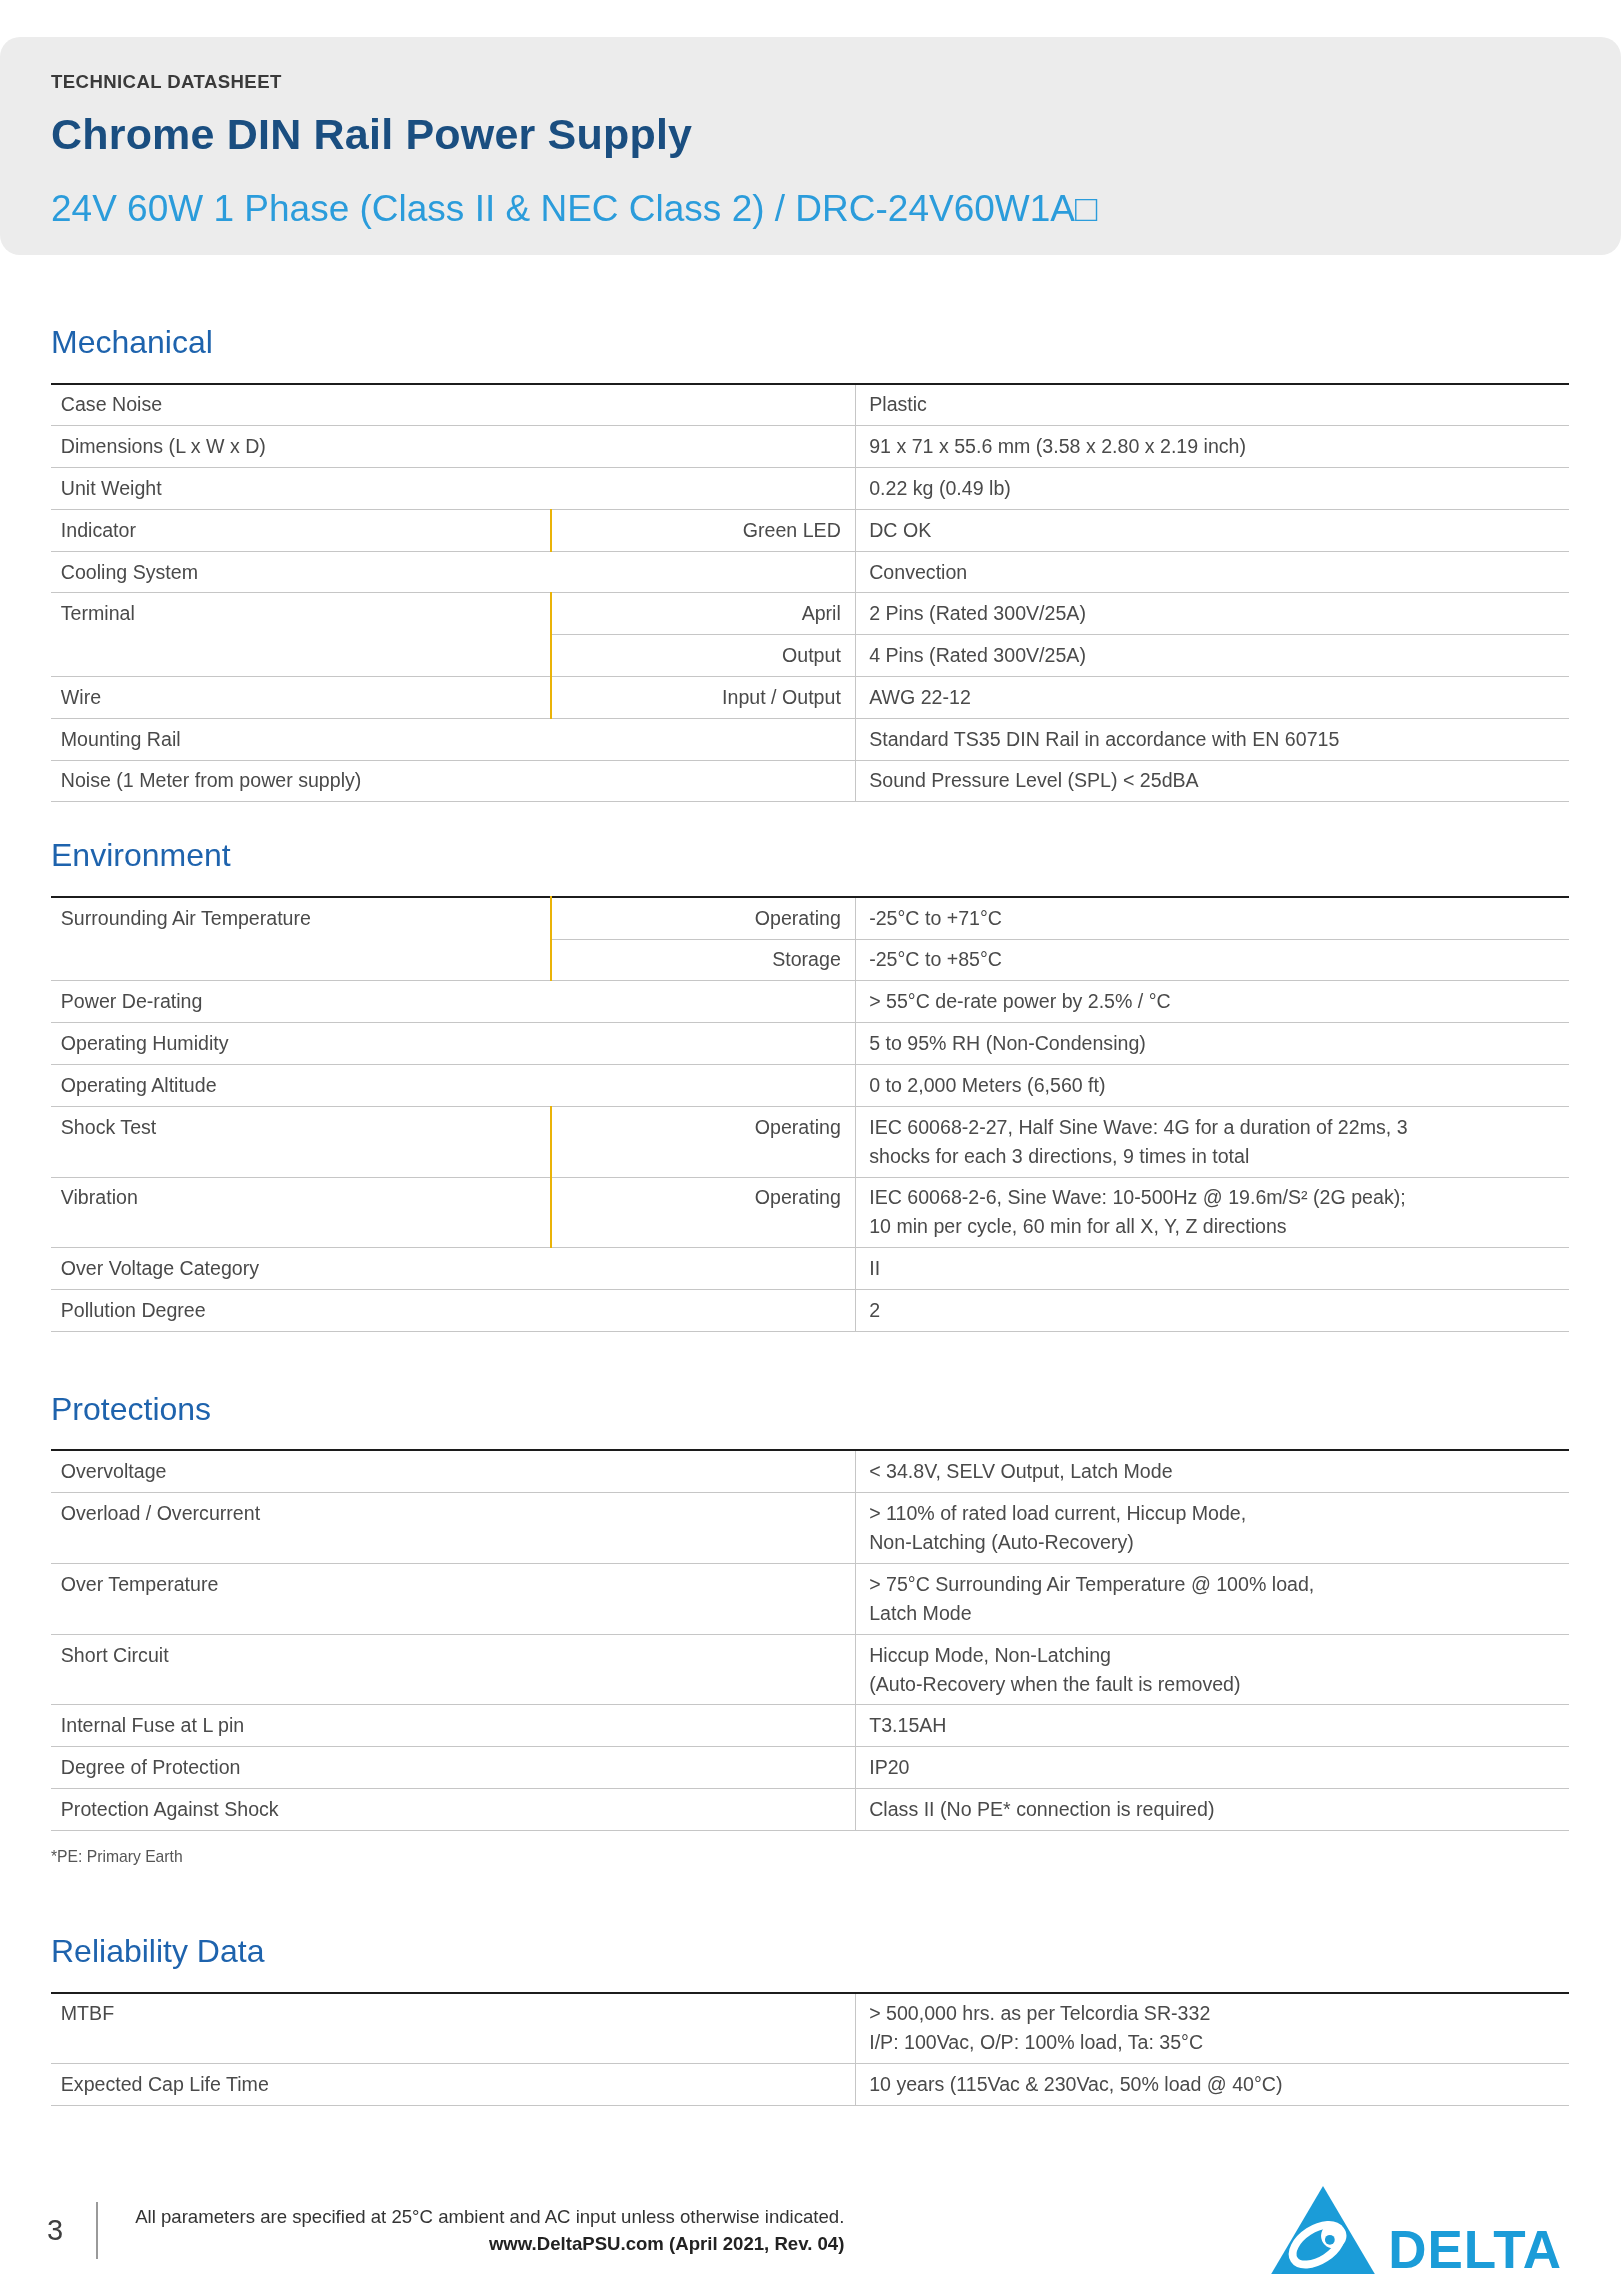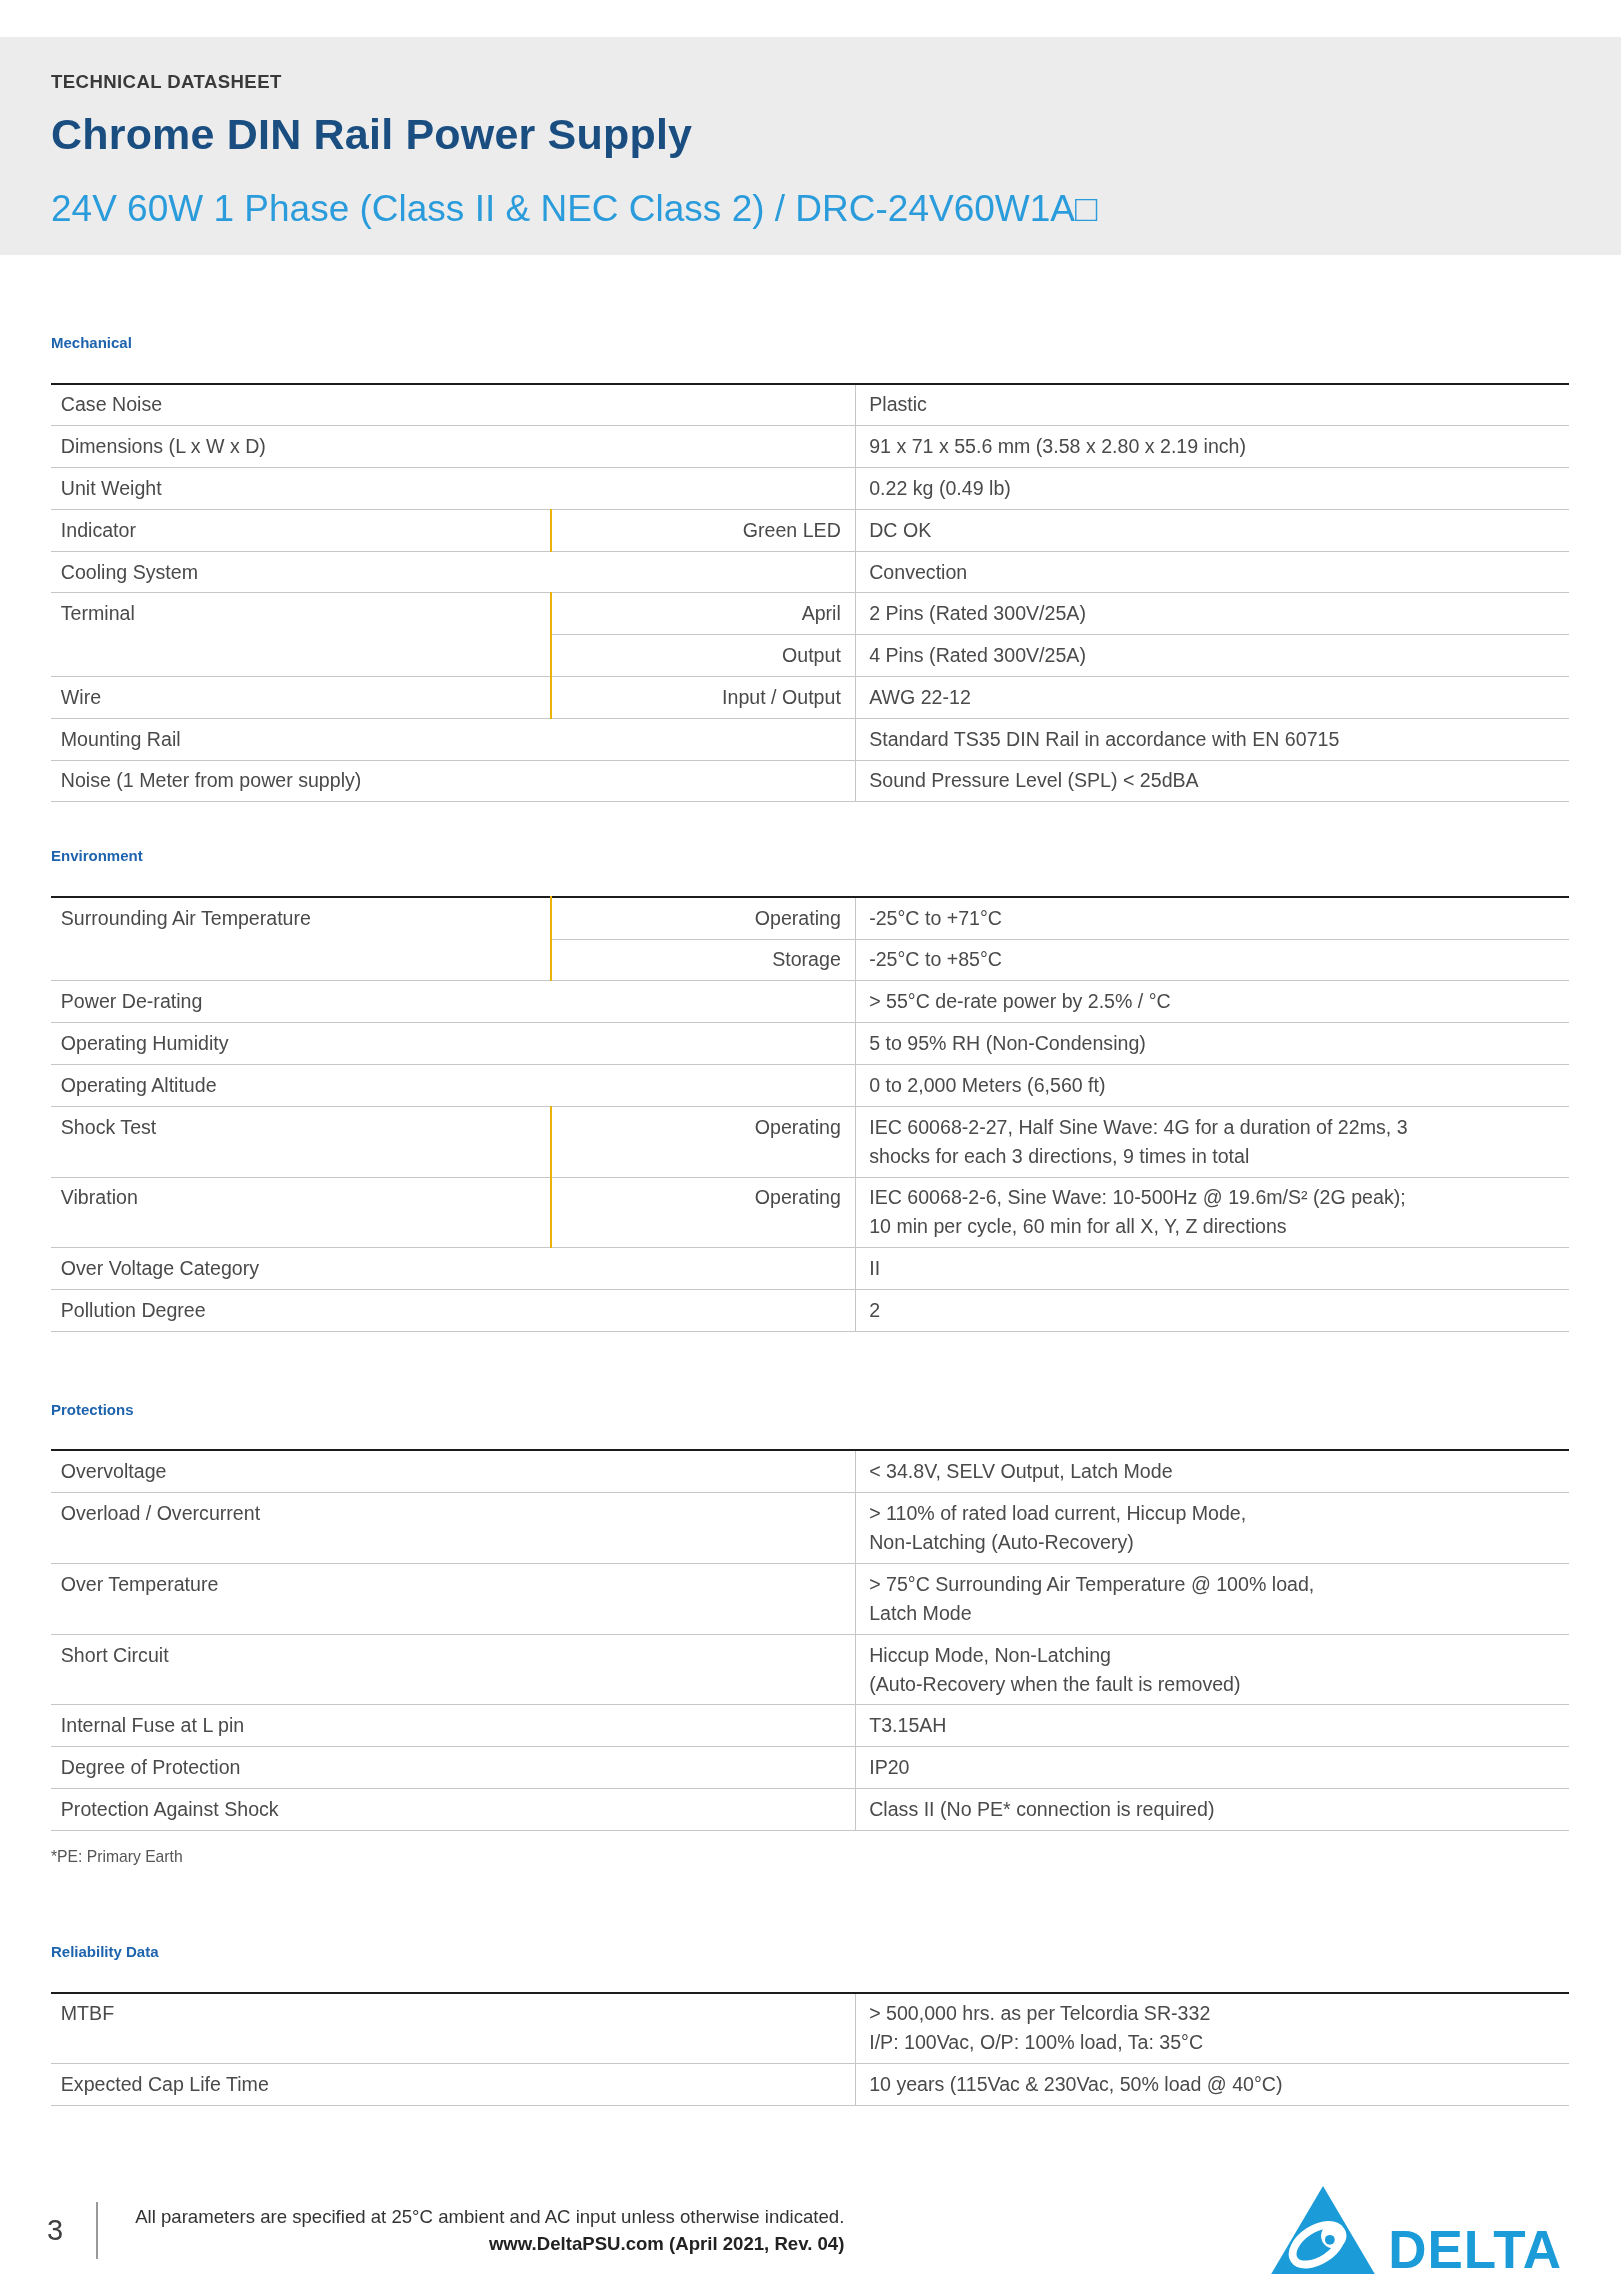--- a/index.html
+++ b/index.html
@@ -13,20 +13,21 @@
   .page { width: 1621px; min-height: 2293px; background: #fff; overflow: hidden; }
 
   
   .header-band {
     margin-top: 37px;
     height: 218px;
     background: #ececec;
     padding-left: 51px;
     box-sizing: border-box;
     padding-top: 33px;
+    border-radius: 20px;
   }
   .eyebrow {
     font-size: 18.6px;
     font-weight: bold;
     letter-spacing: 0.4px;
     color: #3a3a3a;
     line-height: 23.5px;
   }
   .doc-title {
     margin-top: 15.7px;
@@ -40,22 +41,22 @@
     margin-top: 26px;
     font-size: 37px;
     font-weight: 400;
     color: var(--subtitle_blue, #2b9cdb);
     line-height: 45px;
   }
 
   
   .main { padding: 0 53px 0 51px; }
   .section-heading {
-    font-size: 15px;
-    font-weight: 700;
+    font-size: 32px;
+    font-weight: 400;
     color: var(--heading_blue, #1e63ad);
     line-height: 29px;
     margin: 0 0 25.5px 0;
   }
   .sec-mechanical  { margin-top: 73px; }
   .sec-environment { margin-top: 39px; }
   .sec-protections { margin-top: 63px; }
   .sec-reliability { margin-top: 71px; }
 
   table.spec {

